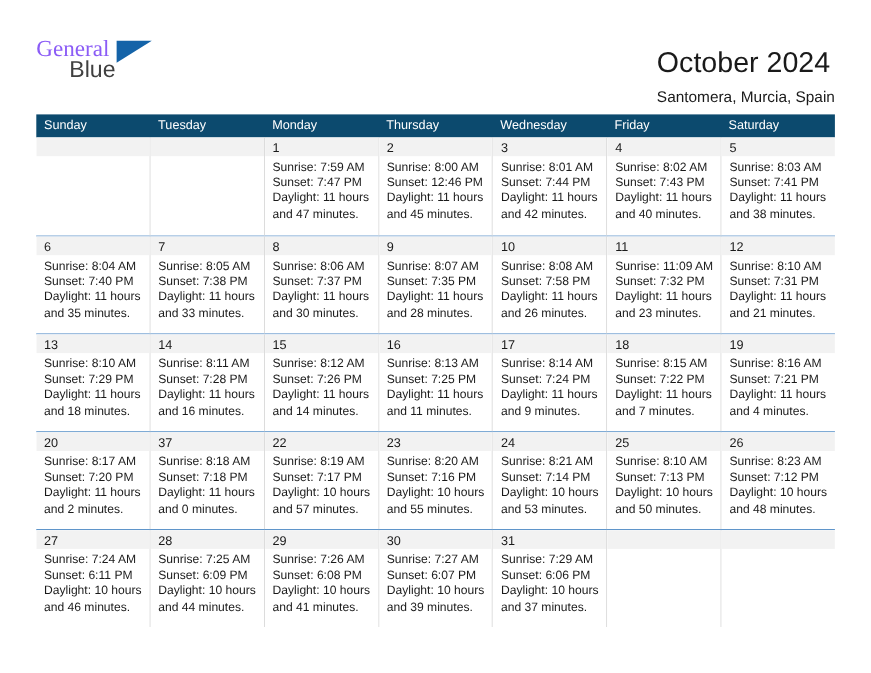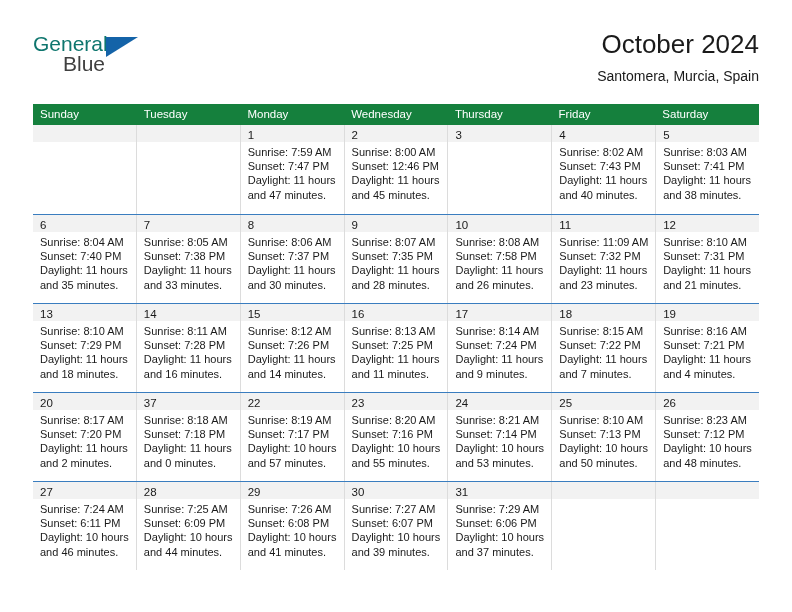--- a/index.html
+++ b/index.html
@@ -35,22 +35,22 @@
     top: 4px;
     width: 180px;
     height: 56px;
   }
   .brand-general {
     position: absolute;
     left: 0;
     top: 0;
     font-size: 21px;
     letter-spacing: 0px;
-    color: #0f766e;
-    font-family: Liberation Sans, sans-serif;
+    color: #8b5cf6;
+    font-family: Liberation Serif, serif;
   }
   .brand-blue {
     position: absolute;
     left: 30px;
     top: 20px;
     font-size: 21px;
     color: #404040;
     font-family: "Liberation Sans", sans-serif;
   }
   .brand-tri {
@@ -59,49 +59,48 @@
     top: 5px;
     width: 0;
     height: 0;
     border-left: 32px solid #1463a8;
     border-bottom: 20px solid transparent;
   }
 
   .title-block {
     position: absolute;
     right: 0;
-    top: 0;
-    text-align: right;
+    top: 12px;
+    text-align: left;
   }
   .cal-title {
     font-size: 26px;
     font-weight: normal;
     color: #1a1a1a;
     line-height: 32px;
     white-space: nowrap;
   }
   .cal-subtitle {
     font-size: 14px;
     color: #1a1a1a;
     line-height: 20px;
     margin-top: 6px;
     white-space: nowrap;
-    margin-left: 28px;
   }
 
   
   .calendar {
     position: absolute;
     left: 33px;
     top: 104px;
     width: 726px;
   }
   .weekday-row {
     display: flex;
-    background: #15803d;
+    background: #0c4a6e;
     height: 21px;
   }
   .weekday {
     flex: 1 1 0;
     color: #ffffff;
     font-size: 11.5px;
     line-height: 21px;
     padding-left: 7px;
     box-sizing: border-box;
     white-space: nowrap;
@@ -173,22 +172,22 @@
     </div>
 
   </div>
 
   <div class="calendar">
 
     <div class="weekday-row">
       <div class="weekday">Sunday</div>
       <div class="weekday">Tuesday</div>
       <div class="weekday">Monday</div>
+      <div class="weekday">Thursday</div>
       <div class="weekday">Wednesday</div>
-      <div class="weekday">Thursday</div>
       <div class="weekday">Friday</div>
       <div class="weekday">Saturday</div>
     </div>
 
     <div id="weeks-container">
         <div class="week">
           <div class="day empty">
             <div class="day-num-band"><span class="day-num"></span></div>
           </div>
           <div class="day empty">
@@ -205,20 +204,25 @@
           <div class="day">
             <div class="day-num-band"><span class="day-num">2</span></div>
             <div class="day-info">
               <div>Sunrise: 8:00 AM</div>
               <div>Sunset: 12:46 PM</div>
               <div class="daylight">Daylight: 11 hours and 45 minutes.</div>
             </div>
           </div>
           <div class="day">
             <div class="day-num-band"><span class="day-num">3</span></div>
+            <div class="day-info">
+              <div>Sunrise: 8:01 AM</div>
+              <div>Sunset: 7:44 PM</div>
+              <div class="daylight">Daylight: 11 hours and 42 minutes.</div>
+            </div>
           </div>
           <div class="day">
             <div class="day-num-band"><span class="day-num">4</span></div>
             <div class="day-info">
               <div>Sunrise: 8:02 AM</div>
               <div>Sunset: 7:43 PM</div>
               <div class="daylight">Daylight: 11 hours and 40 minutes.</div>
             </div>
           </div>
           <div class="day">

